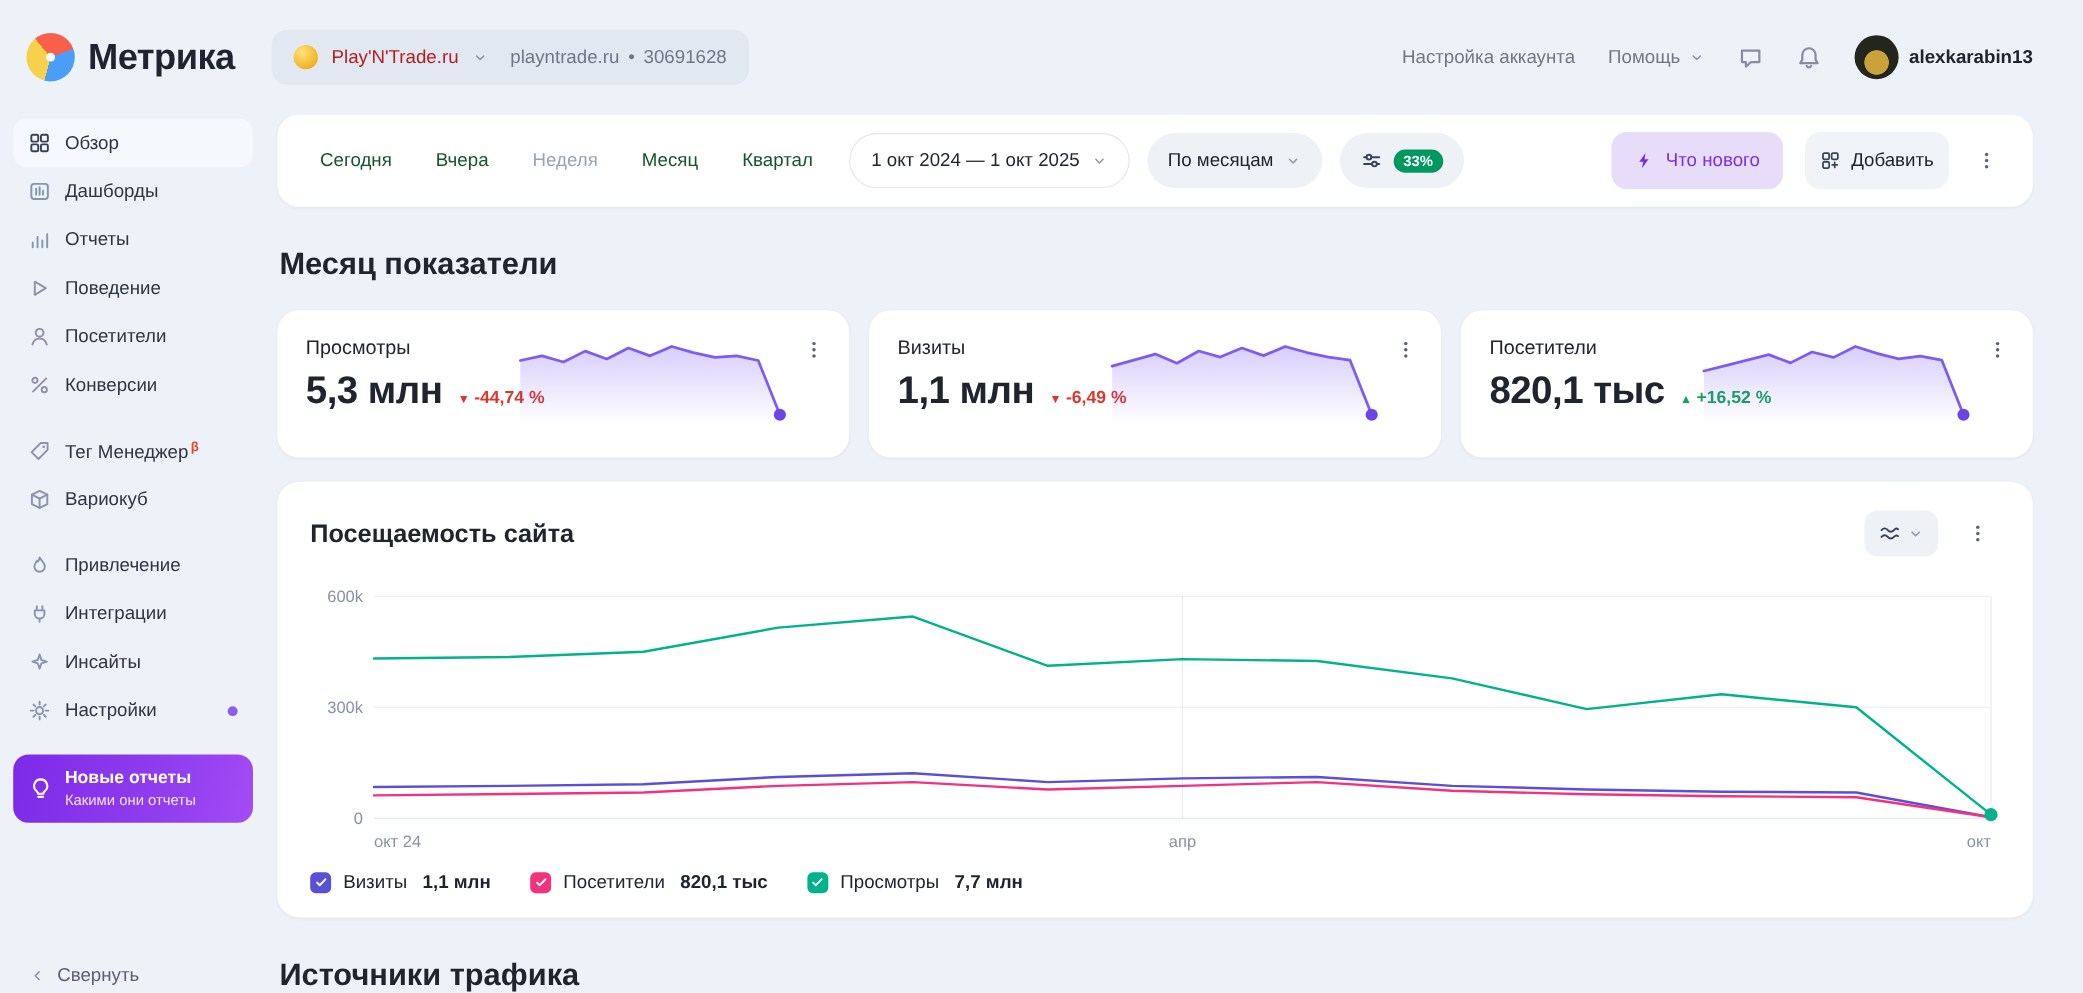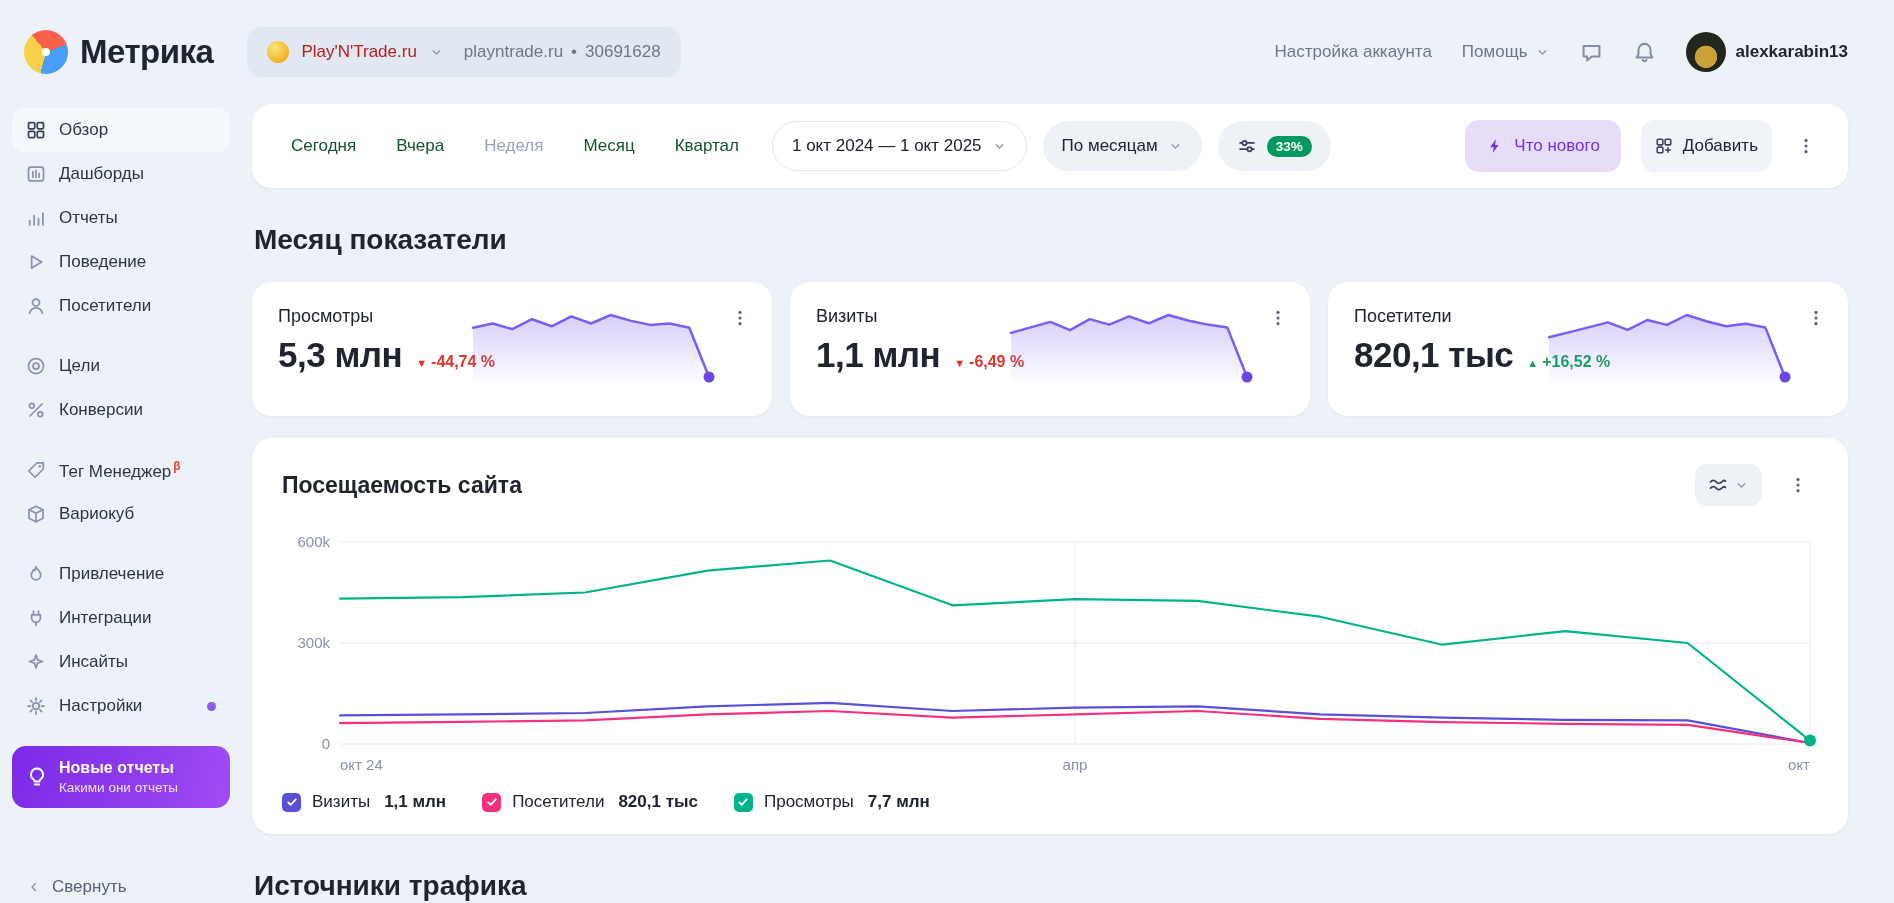--- a/index.html
+++ b/index.html
@@ -202,29 +202,20 @@
       <span>Поведение</span>
     </div>
     <div class="side-item">
       <span class="ic" data-icon="visitors">
           <svg viewBox="0 0 16 16" fill="none" stroke="currentColor" stroke-width="1.4" stroke-linecap="round" stroke-linejoin="round">
             <circle cx="8" cy="5.2" r="2.8"></circle>
             <path d="M2.8 13.8c.8-3 2.8-4.4 5.2-4.4s4.4 1.4 5.2 4.4"></path>
           </svg>
         </span>
       <span>Посетители</span>
-    </div>
-    <div class="side-item gap">
-      <span class="ic" data-icon="goals">
-          <svg viewBox="0 0 16 16" fill="none" stroke="currentColor" stroke-width="1.4" stroke-linecap="round" stroke-linejoin="round">
-            <circle cx="8" cy="8" r="6"></circle>
-            <circle cx="8" cy="8" r="2.4"></circle>
-          </svg>
-        </span>
-      <span>Цели</span>
     </div>
     <div class="side-item">
       <span class="ic" data-icon="conversions">
           <svg viewBox="0 0 16 16" fill="none" stroke="currentColor" stroke-width="1.4" stroke-linecap="round" stroke-linejoin="round">
             <path d="M3.2 12.8L12.8 3.2"></path>
             <circle cx="4.6" cy="4.6" r="1.9"></circle>
             <circle cx="11.4" cy="11.4" r="1.9"></circle>
           </svg>
         </span>
       <span>Конверсии</span>

